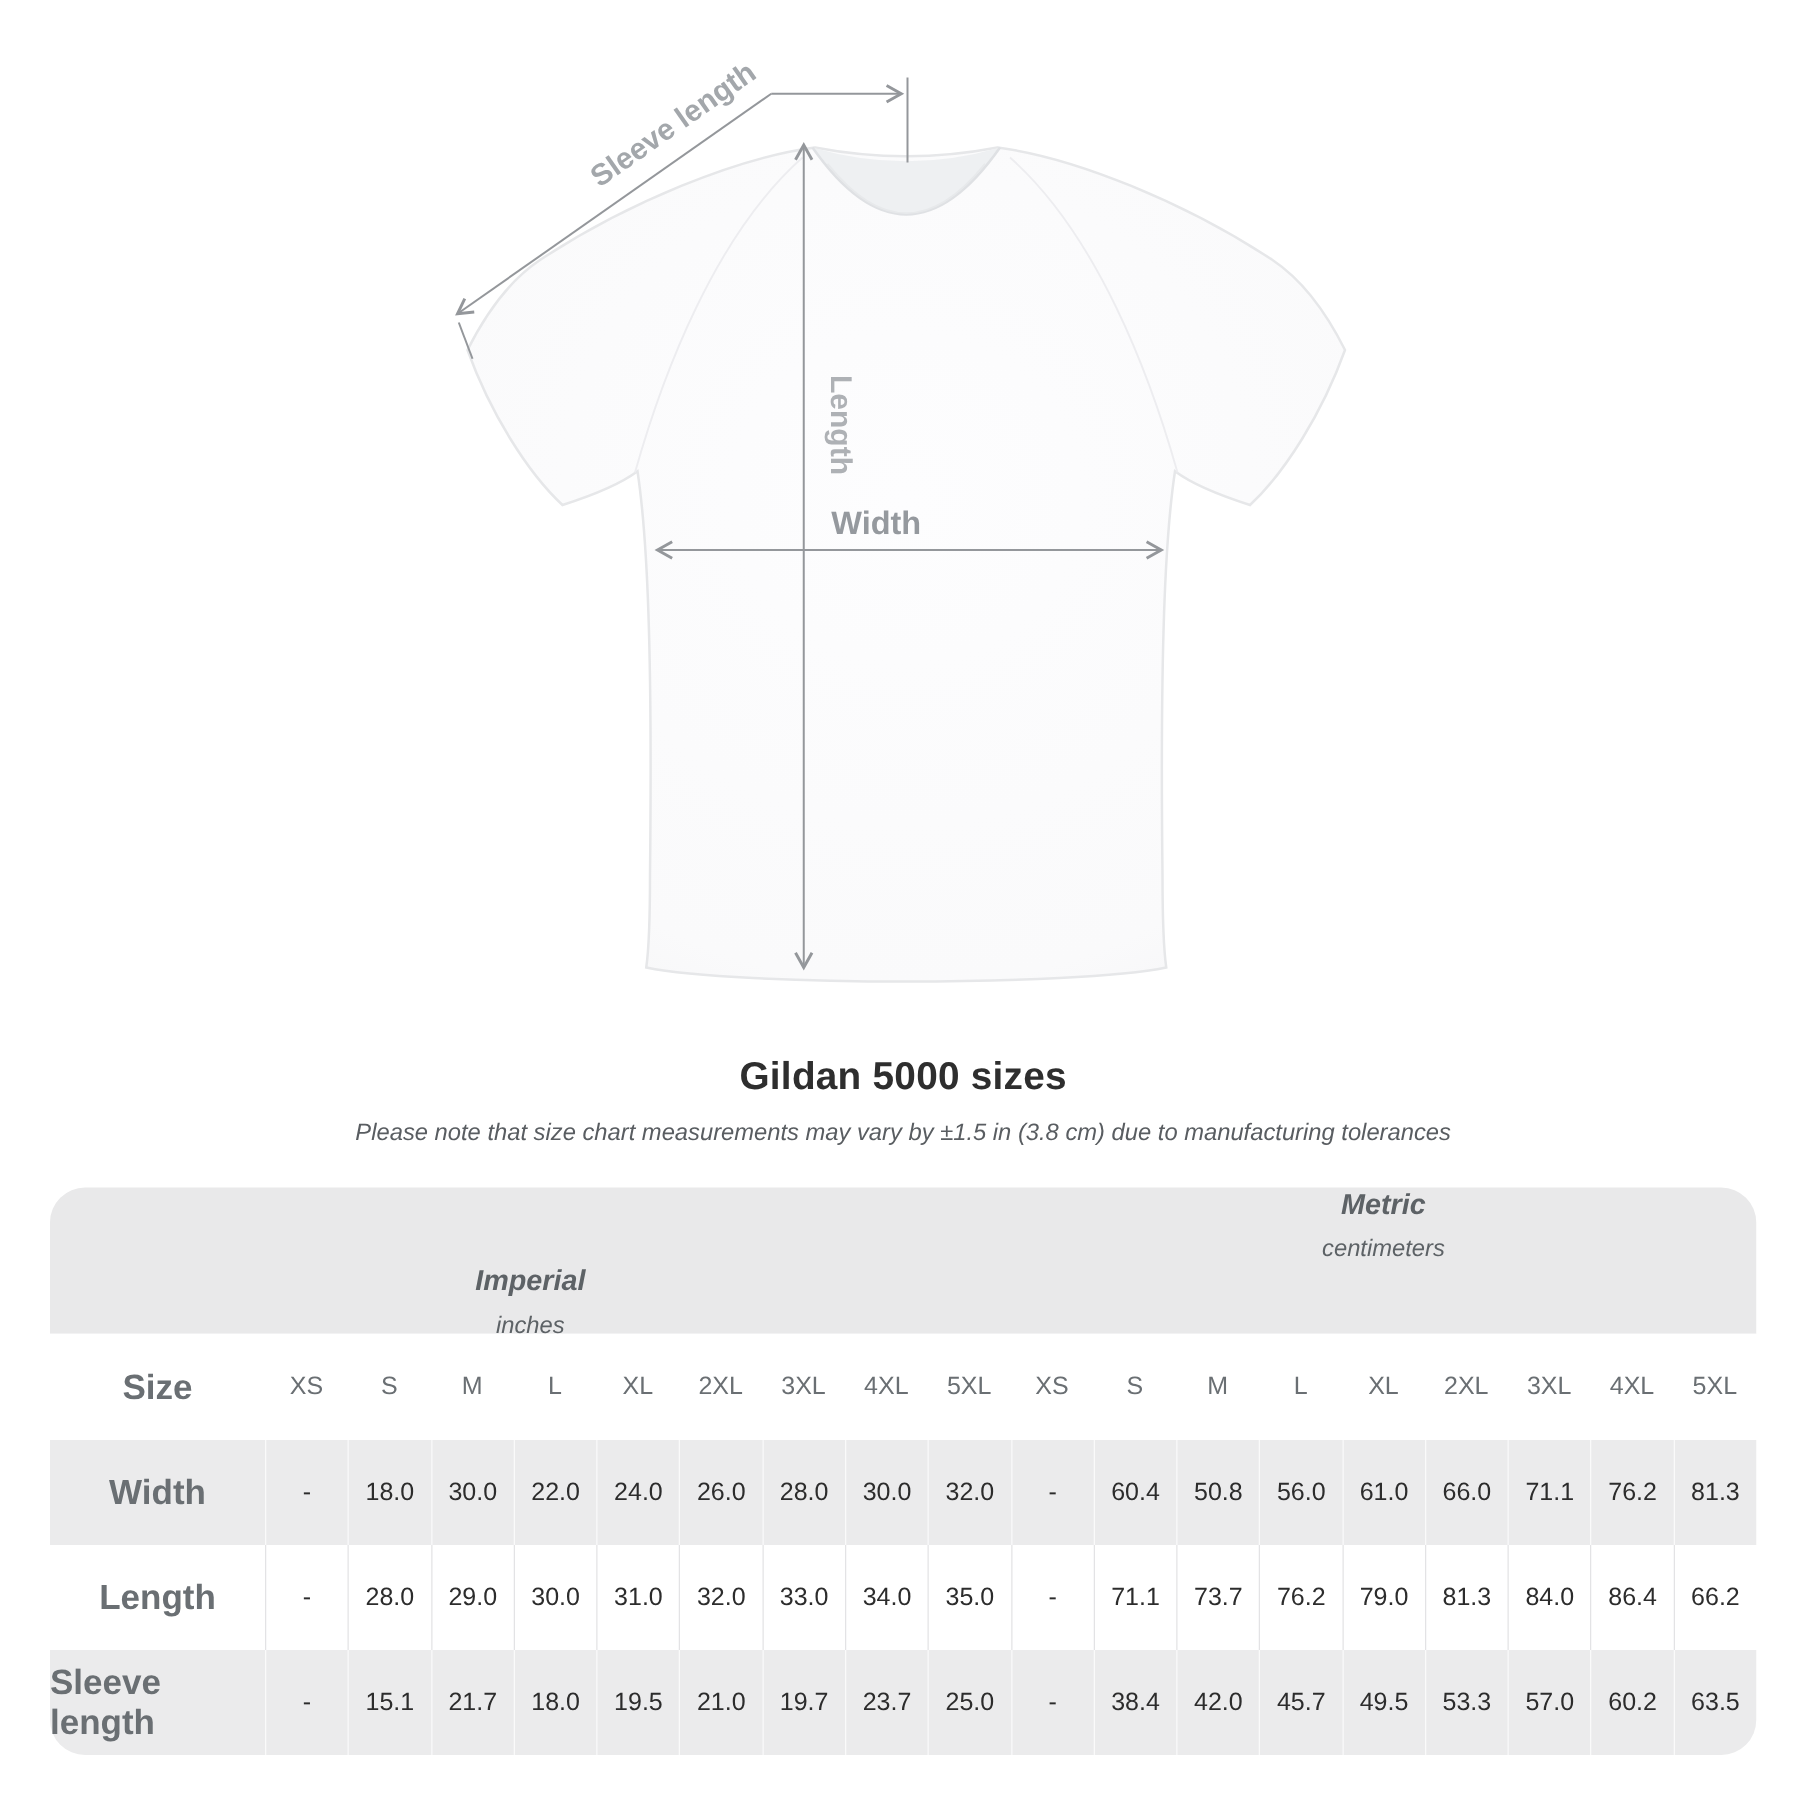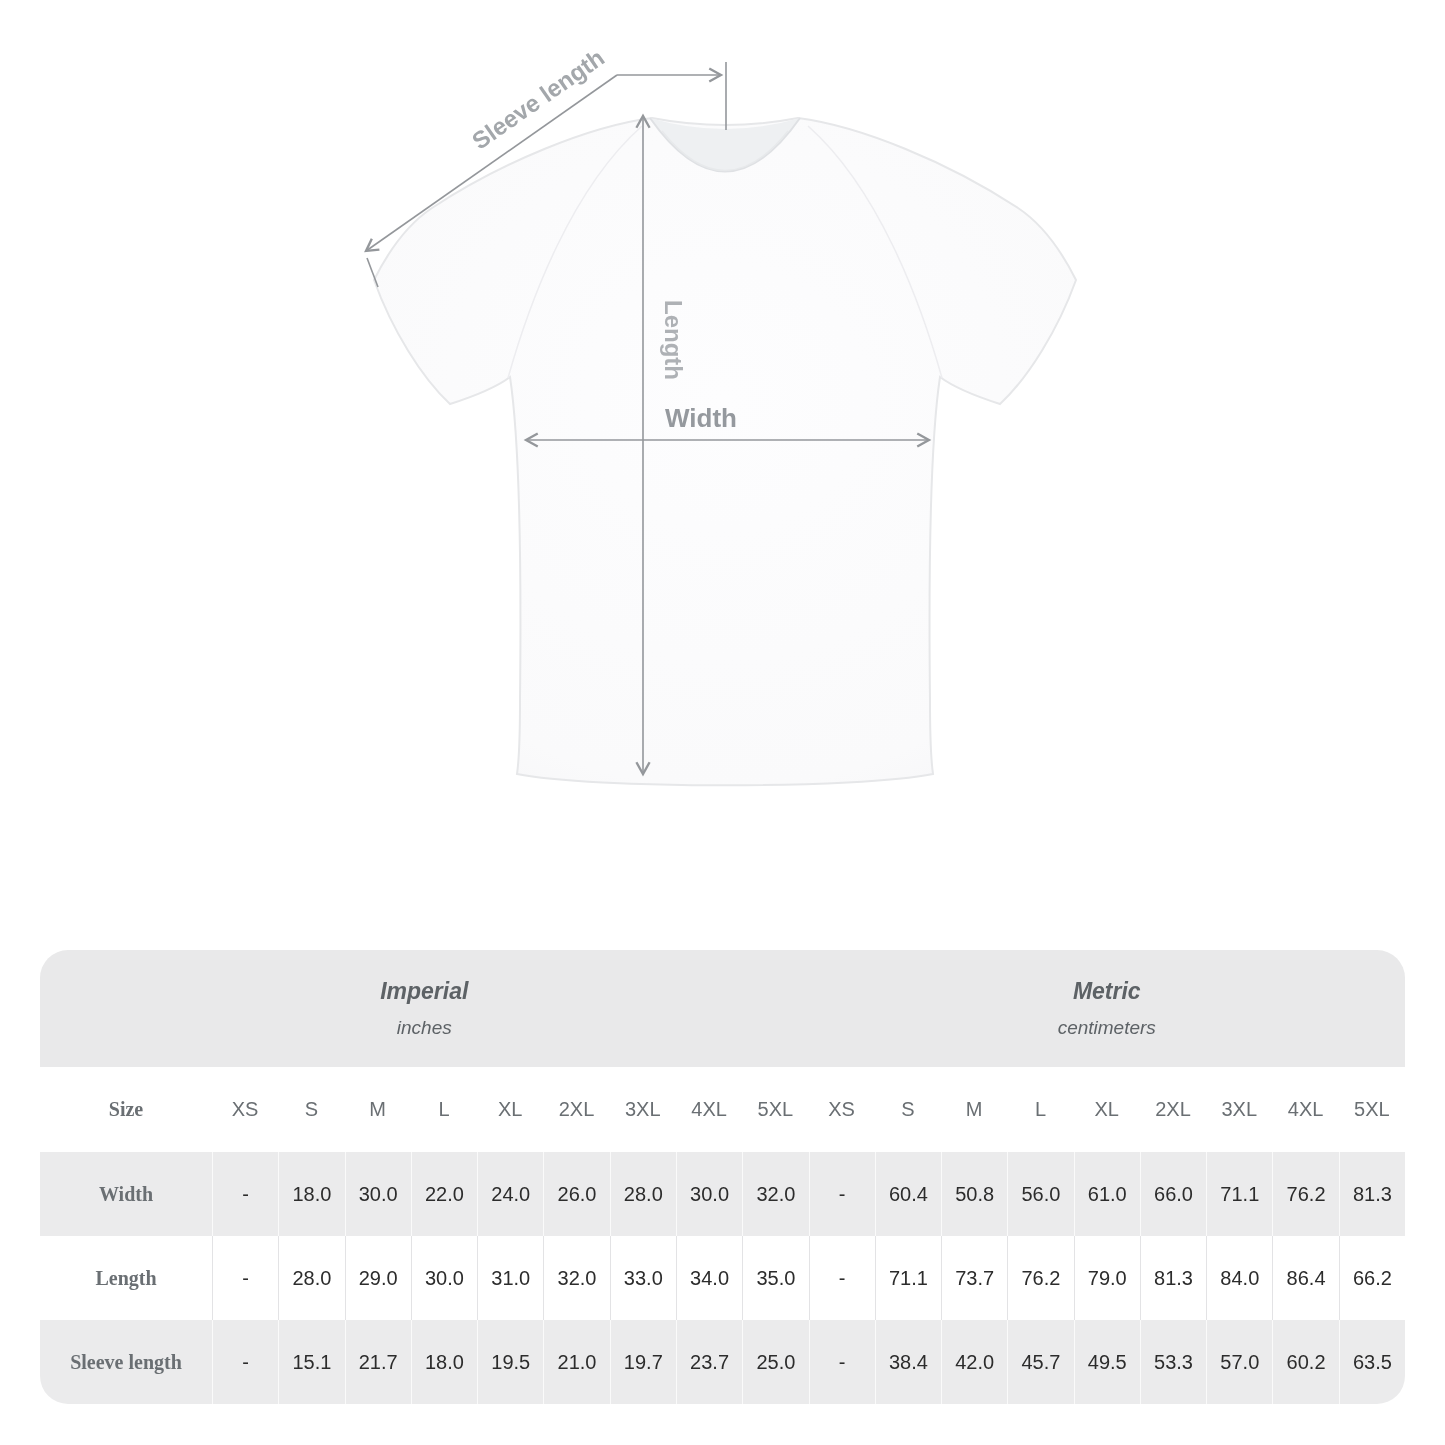--- a/index.html
+++ b/index.html
@@ -34,21 +34,21 @@
   .header-row{height:85px;background:#ffffff;}
   .data-row{height:84px;}
   .row-white{background:#ffffff;}
   .row-gray{background:var(--row-alt-bg);}
   .last-row{border-radius:0 0 28px 28px;}
 
   .cell{display:flex;align-items:center;justify-content:center;font-size:20px;color:var(--value-color);}
   .row-white .cell + .cell{border-left:1px solid #e3e3e5;}
   .row-gray .cell + .cell{border-left:1px solid #fafafa;}
   .header-cell{font-weight:normal;color:var(--label-gray);}
-  .label-cell{font-weight:bold;color:var(--label-gray);font-size:20px;font-family:Liberation Serif, serif;}
+  .label-cell{font-weight:bold;color:var(--label-gray);font-size:28px;}
 </style>
 </head>
 <body>
 
 <div class="canvas">
 
   <svg class="shirt-svg" width="1445" height="820" viewBox="0 0 1445 820">
     <defs>
       <radialGradient id="shirtGrad" cx="50%" cy="42%" r="75%">
         <stop offset="0%" stop-color="#fdfdfe"></stop>
@@ -95,30 +95,34 @@
       <line x1="643" y1="116" x2="643" y2="774" marker-start="url(#arrow)" marker-end="url(#arrow)"></line>
 
       <line x1="526" y1="440" x2="929" y2="440" marker-start="url(#arrow)" marker-end="url(#arrow)"></line>
     </g>
 
     <text x="543" y="106" transform="rotate(-35 543 106)" text-anchor="middle" font-size="24" font-weight="bold" fill="#a3a7ab">Sleeve length</text>
     <text x="665" y="340" transform="rotate(90 665 340)" text-anchor="middle" font-size="24" font-weight="bold" fill="#aeb1b5">Length</text>
     <text x="701" y="427" text-anchor="middle" font-size="26" font-weight="bold" fill="#95999e">Width</text>
   </svg>
 
+  <div class="title-block">
+    <div class="page-title">Gildan 5000 sizes</div>
+    <div class="page-subtitle">Please note that size chart measurements may vary by ±1.5 in (3.8 cm) due to manufacturing tolerances</div>
+  </div>
 
   <div class="size-table">
     <div class="t-row units-row">
+      <div class="unit-cell unit-metric">
+        <span class="unit-name">Metric</span>
+        <span class="unit-sub">centimeters</span>
+      </div>
       <div class="unit-cell unit-imperial">
         <span class="unit-name">Imperial</span>
         <span class="unit-sub">inches</span>
-      </div>
-      <div class="unit-cell unit-metric">
-        <span class="unit-name">Metric</span>
-        <span class="unit-sub">centimeters</span>
       </div>
     </div>
     <div>
         <div class="t-row header-row">
           <div class="cell label-cell">Size</div>
           <div class="cell header-cell">XS</div>
           <div class="cell header-cell">S</div>
           <div class="cell header-cell">M</div>
           <div class="cell header-cell">L</div>
           <div class="cell header-cell">XL</div>

